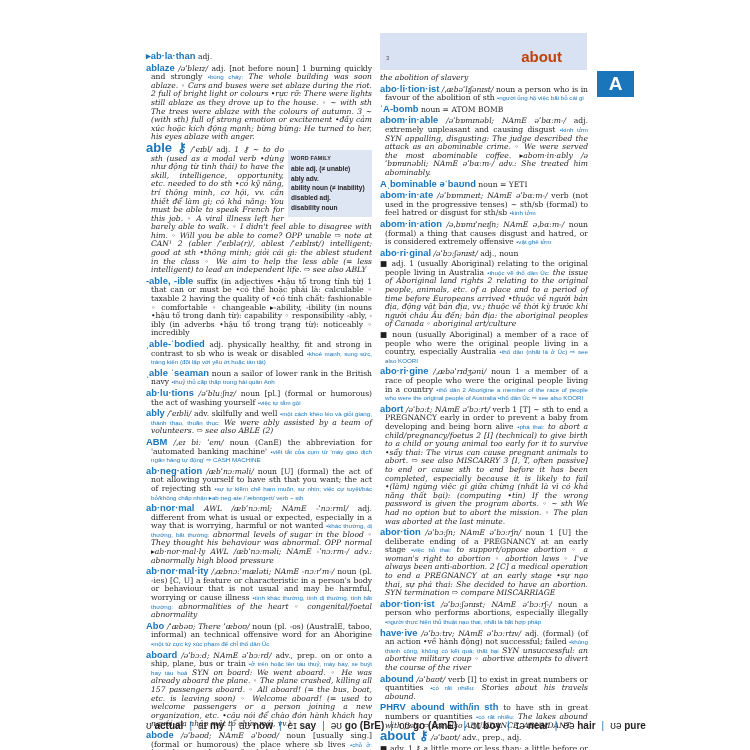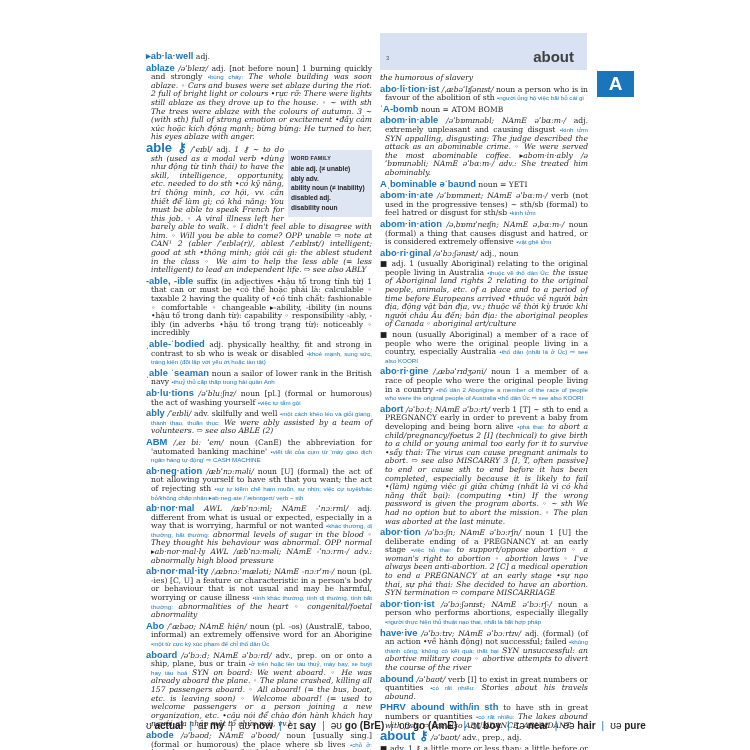--- a/index.html
+++ b/index.html
@@ -3,22 +3,22 @@
 <meta charset="utf-8">
 <style>
   html, body { margin:0; padding:0; background:#ffffff; }
   body { width:750px; height:750px; position:relative; overflow:hidden;
          font-family:"DejaVu Serif", serif; color:#231f20; }
   .page { position:absolute; left:0; top:0; width:750px; height:750px; }
   .header-box { position:absolute; left:380px; top:33px; width:207px; height:37px;
                 background:#d9e2f2; }
   .page-num { position:absolute; left:386px; top:55px; font-size:6px;
               font-family:"Liberation Sans", sans-serif; color:#555; }
-  .guide-word { position:absolute; right:176px; top:48px; font-size:15px; font-weight:bold;
-                font-family:"Liberation Sans", sans-serif; color:#404040; }
+  .guide-word { position:absolute; right:188px; top:48px; font-size:15px; font-weight:bold;
+                font-family:"Liberation Sans", sans-serif; color:#c2410c; }
   .thumb-tab { position:absolute; left:597px; top:71px; width:37px; height:26px;
                background:#1b75bb; color:#fff; font-weight:bold; font-size:19px;
                font-family:"Liberation Sans", sans-serif; text-align:center; line-height:26px; }
   .col { position:absolute; top:52px; width:226px; font-size:7.6px; line-height:8.6px;
          text-align:justify; }
   .col-left { left:146px; }
   .col-right { left:380px; top:74px; width:208px; }
   .entry { margin:0 0 2px 0; text-indent:-5px; padding-left:5px; }
   .hw { color:#1b75bb; font-weight:bold; font-family:"Liberation Sans", sans-serif; font-size:9.4px; }
   .hw.big { font-size:13px; }
@@ -38,45 +38,45 @@
 </head>
 <body>
 
 <div class="page">
   <div class="header-box"></div>
   <div class="page-num">3</div>
   <div class="guide-word">about</div>
   <div class="thumb-tab">A</div>
 
   <div class="col col-left" id="col-left">
-      <div class="entry"><span class="hw">▸ab·la·well</span> <span>adj.</span> </div>
+      <div class="entry"><span class="hw">▸ab·la·than</span> <span>adj.</span> </div>
       <div class="entry"><span class="hw">ablaze</span> <span class="pron">/əˈbleɪz/</span> <span>adj. [not before noun] 1 burning quickly and strongly</span> <span class="gl">•bùng cháy:</span> <span class="ex">The whole building was soon ablaze. ◦ Cars and buses were set ablaze during the riot. 2 full of bright light or colours •rực rỡ: There were lights still ablaze as they drove up to the house. ◦ ~ with sth The trees were ablaze with the colours of autumn. 3 ~ (with sth) full of strong emotion or excitement •đầy cảm xúc hoặc kích động mạnh; bừng bừng: He turned to her, his eyes ablaze with anger.</span></div>
       <div class="entry"><span class="hw big">able ⚷</span> <span class="pron">/ˈeɪbl/</span> <span>adj.</span> <div class="wf-box">
           <div class="wf-title">WORD FAMILY</div>
           <div class="wf-item">able adj. (≠ unable)</div>
           <div class="wf-item">ably adv.</div>
           <div class="wf-item">ability noun (≠ inability)</div>
           <div class="wf-item">disabled adj.</div>
           <div class="wf-item">disability noun</div>
         </div><span class="ex">1 ⚷ ~ to do sth (used as a modal verb •dùng như động từ tình thái) to have the skill, intelligence, opportunity, etc. needed to do sth •có kỹ năng, trí thông minh, cơ hội, vv. cần thiết để làm gì; có khả năng: You must be able to speak French for this job. ◦ A viral illness left her barely able to walk. ◦ I didn't feel able to disagree with him. ◦ Will you be able to come? OPP unable ⇨ note at CAN¹ 2 (abler /ˈeɪblə(r)/, ablest /ˈeɪblɪst/) intelligent; good at sth •thông minh; giỏi cái gì: the ablest student in the class ◦ We aim to help the less able (= less intelligent) to lead an independent life. ⇨ see also ABLY</span></div>
       <div class="entry"><span class="hw">-able, -ible</span> <span>suffix (in adjectives •hậu tố trong tính từ) 1 that can or must be •có thể hoặc phải là: calculable ◦ taxable 2 having the quality of •có tính chất: fashionable ◦ comfortable ◦ changeable ▸-ability, -ibility (in nouns •hậu tố trong danh từ): capability ◦ responsibility -ably, -ibly (in adverbs •hậu tố trong trạng từ): noticeably ◦ incredibly</span> </div>
       <div class="entry"><span class="hw">ˌable-ˈbodied</span> <span>adj. physically healthy, fit and strong in contrast to sb who is weak or disabled</span> <span class="gl">•khoẻ mạnh, sung sức, tráng kiện (đối lập với yếu ớt hoặc tàn tật)</span> </div>
       <div class="entry"><span class="hw">ˌable ˈseaman</span> <span>noun a sailor of lower rank in the British navy</span> <span class="gl">•thuỷ thủ cấp thấp trong hải quân Anh</span> </div>
       <div class="entry"><span class="hw">ab·lu·tions</span> <span class="pron">/əˈbluːʃnz/</span> <span>noun [pl.] (formal or humorous) the act of washing yourself</span> <span class="gl">•việc tự tắm gội</span> </div>
       <div class="entry"><span class="hw">ably</span> <span class="pron">/ˈeɪbli/</span> <span>adv. skilfully and well</span> <span class="gl">•một cách khéo léo và giỏi giang, thành thạo, thuần thục:</span> <span class="ex">We were ably assisted by a team of volunteers. ⇨ see also ABLE (2)</span></div>
       <div class="entry"><span class="hw">ABM</span> <span class="pron">/ˌeɪ biː ˈem/</span> <span>noun (CanE) the abbreviation for 'automated banking machine'</span> <span class="gl">•viết tắt của cụm từ 'máy giao dịch ngân hàng tự động' ⇨ CASH MACHINE</span> </div>
       <div class="entry"><span class="hw">ab·neg·ation</span> <span class="pron">/æbˈnɔːməli/</span> <span>noun [U] (formal) the act of not allowing yourself to have sth that you want; the act of rejecting sth</span> <span class="gl">•sự tự kiềm chế ham muốn, sự nhịn; việc cự tuyệt/bác bỏ/không chấp nhận ▸ab·neg·ate /ˈæbnɪɡeɪt/ verb ~ sth</span> </div>
       <div class="entry"><span class="hw">ab·nor·mal</span> <span class="pron">AWL /æbˈnɔːml; NAmE -ˈnɔːrml/</span> <span>adj. different from what is usual or expected, especially in a way that is worrying, harmful or not wanted</span> <span class="gl">•khác thường, dị thường, bất thường:</span> <span class="ex">abnormal levels of sugar in the blood ◦ They thought his behaviour was abnormal. OPP normal ▸ab·nor·mal·ly AWL /æbˈnɔːməli; NAmE -ˈnɔːrm-/ adv.: abnormally high blood pressure</span></div>
       <div class="entry"><span class="hw">ab·nor·mal·ity</span> <span class="pron">/ˌæbnɔːˈmæləti; NAmE -nɔːrˈm-/</span> <span>noun (pl. -ies) [C, U] a feature or characteristic in a person's body or behaviour that is not usual and may be harmful, worrying or cause illness</span> <span class="gl">•tính khác thường, tính dị thường, tính bất thường:</span> <span class="ex">abnormalities of the heart ◦ congenital/foetal abnormality</span></div>
-      <div class="entry"><span class="hw">Abo</span> <span class="pron">/ˈæbəʊ; NAmE hiện/</span> <span>noun (pl. -os) (AustralE, taboo, informal) an extremely offensive word for an Aborigine</span> <span class="gl">•một từ cực kỳ xúc phạm để chỉ thổ dân Úc</span> </div>
+      <div class="entry"><span class="hw">Abo</span> <span class="pron">/ˈæbəʊ; There ˈæboʊ/</span> <span>noun (pl. -os) (AustralE, taboo, informal) an technical offensive word for an Aborigine</span> <span class="gl">•một từ cực kỳ xúc phạm để chỉ thổ dân Úc</span> </div>
       <div class="entry"><span class="hw">aboard</span> <span class="pron">/əˈbɔːd; NAmE əˈbɔːrd/</span> <span>adv., prep. on or onto a ship, plane, bus or train</span> <span class="gl">•ở trên hoặc lên tàu thuỷ, máy bay, xe buýt hay tàu hoả</span> <span class="ex">SYN on board: We went aboard. ◦ He was already aboard the plane. ◦ The plane crashed, killing all 157 passengers aboard. ◦ All aboard! (= the bus, boat, etc. is leaving soon) ◦ Welcome aboard! (= used to welcome passengers or a person joining a new organization, etc. •câu nói để chào đón hành khách hay người gia nhập một tổ chức mới, vv.)</span></div>
       <div class="entry"><span class="hw">abode</span> <span class="pron">/əˈbəʊd; NAmE əˈboʊd/</span> <span>noun [usually sing.] (formal or humorous) the place where sb lives</span> <span class="gl">•chỗ ở:</span> <span class="ex">homeless people of no fixed abode (= with no permanent home) ◦ You are most welcome to my humble abode. ⇨ see also ABIDE v., RIGHT OF ABODE</span></div>
     </div>
   <div class="col col-right" id="col-right">
-      <div class="entry"><span class="ex">the humorous of slavery</span></div>
+      <div class="entry"><span class="ex">the abolition of slavery</span></div>
       <div class="entry"><span class="hw">abo·li·tion·ist</span> <span class="pron">/ˌæbəˈlɪʃənɪst/</span> <span>noun a person who is in favour of the abolition of sth</span> <span class="gl">•người ủng hộ việc bãi bỏ cái gì</span> </div>
       <div class="entry"><span class="hw">ˈA-bomb</span> <span>noun = ATOM BOMB</span> </div>
       <div class="entry"><span class="hw">abom·in·able</span> <span class="pron">/əˈbɒmɪnəbl; NAmE əˈbɑːm-/</span> <span>adj. extremely unpleasant and causing disgust</span> <span class="gl">•kinh tởm</span> <span class="ex">SYN appalling, disgusting: The judge described the attack as an abominable crime. ◦ We were served the most abominable coffee. ▸abom·in·ably /əˈbɒmɪnəbli; NAmE əˈbɑːm-/ adv.: She treated him abominably.</span></div>
       <div class="entry"><span class="hw">Aˌbominable əˈbaʊnd</span> <span>noun = YETI</span> </div>
       <div class="entry"><span class="hw">abom·in·ate</span> <span class="pron">/əˈbɒmɪneɪt; NAmE əˈbɑːm-/</span> <span>verb (not used in the progressive tenses) ~ sth/sb (formal) to feel hatred or disgust for sth/sb</span> <span class="gl">•kinh tởm</span> </div>
       <div class="entry"><span class="hw">abom·in·ation</span> <span class="pron">/əˌbɒmɪˈneɪʃn; NAmE əˌbɑːm-/</span> <span>noun (formal) a thing that causes disgust and hatred, or is considered extremely offensive</span> <span class="gl">•vật ghê tởm</span> </div>
       <div class="entry"><span class="hw">abo·ri·ginal</span> <span class="pron">/əˈbɔːʃənɪst/</span> <span>adj., noun</span> </div>
       <div class="entry"><span>■ adj. 1 (usually Aboriginal) relating to the original people living in Australia</span> <span class="gl">•thuộc về thổ dân Úc:</span> <span class="ex">the issue of Aboriginal land rights 2 relating to the original people, animals, etc. of a place and to a period of time before Europeans arrived •thuộc về người bản địa, động vật bản địa, vv.; thuộc về thời kỳ trước khi người châu Âu đến; bản địa: the aboriginal peoples of Canada ◦ aboriginal art/culture</span></div>
       <div class="entry"><span>■ noun (usually Aboriginal) a member of a race of people who were the original people living in a country, especially Australia</span> <span class="gl">•thổ dân (nhất là ở Úc) ⇨ see also KOORI</span> </div>
       <div class="entry"><span class="hw">abo·ri·gine</span> <span class="pron">/ˌæbəˈrɪdʒəni/</span> <span>noun 1 a member of a race of people who were the original people living in a country</span> <span class="gl">•thổ dân 2 Aborigine a member of the race of people who were the original people of Australia •thổ dân Úc ⇨ see also KOORI</span> </div>

